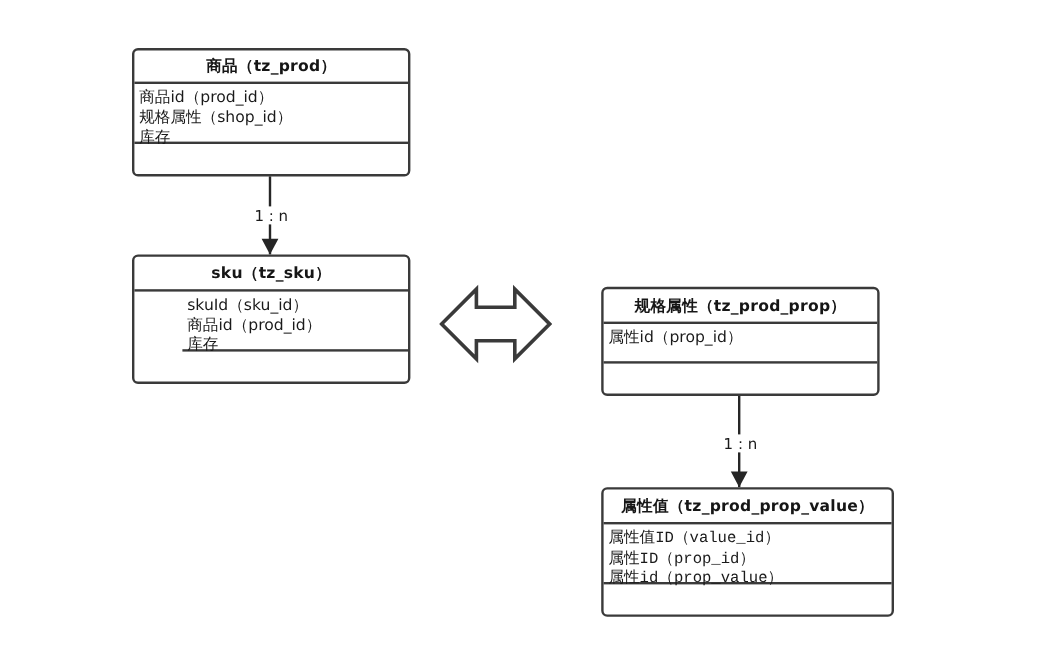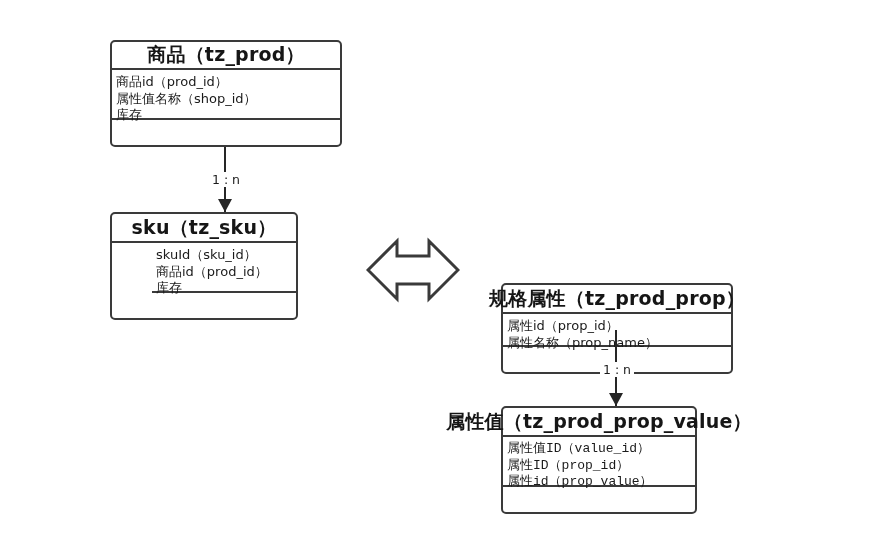--- a/index.html
+++ b/index.html
@@ -29,21 +29,21 @@
     box-sizing: border-box;
     background: #ffffff;
     border: 2px solid #3a3a3a;
     border-radius: 5px;
     display: flex;
     flex-direction: column;
   }
   .entity-title {
     text-align: center;
     font-weight: bold;
-    font-size: 19px;
+    font-size: 13px;
     letter-spacing: 0.2px;
     color: #161616;
     display: flex;
     align-items: center;
     justify-content: center;
     box-sizing: border-box;
     border-bottom: 2px solid #3a3a3a;
     white-space: nowrap;
   }
   .entity-fields {
@@ -63,29 +63,29 @@
   .entity-footer {
     flex: 1 1 auto;
     min-height: 10px;
   }
 
   
   #ent-prod       { left: 110px; top: 40px;  width: 232px; height: 107px; }
   #ent-prod .entity-title  { height: 28px; }
   #ent-prod .entity-fields { height: 50px; }
 
-  #ent-sku        { left: 110px; top: 212px; width: 188px; height: 108px; }
+  #ent-sku        { left: 110px; top: 212px; width: 232px; height: 108px; }
   #ent-sku .entity-title   { height: 29px; }
   #ent-sku .entity-fields  { height: 50px; margin-left: 40px; }
 
-  #ent-prop       { left: 501px; top: 239px; width: 232px; height: 91px; margin-top: 44px; }
+  #ent-prop       { left: 501px; top: 239px; width: 232px; height: 91px; }
   #ent-prop .entity-title  { height: 29px; }
   #ent-prop .entity-fields { height: 33px; }
 
-  #ent-prop-value { left: 501px; top: 406px; width: 196px; height: 108px; }
+  #ent-prop-value { left: 501px; top: 406px; width: 244px; height: 108px; }
   #ent-prop-value .entity-title  { height: 29px; }
   #ent-prop-value .entity-fields { height: 50px; font-family: Liberation Mono, monospace; }
 
   
   .connector {
     position: absolute;
   }
   .conn-line {
     position: absolute;
     width: 2px;
@@ -130,21 +130,21 @@
 </style>
 </head>
 <body>
 
 <div id="canvas">
 
   <div class="entity" id="ent-prod">
     <div class="entity-title">商品（tz_prod）</div>
     <div class="entity-fields">
       <div class="field">商品id（prod_id）</div>
-      <div class="field">属性值名称（shop_id）</div>
+      <div class="field">规格属性（shop_id）</div>
       <div class="field">库存</div>
     </div>
     <div class="entity-footer"></div>
   </div>
 
   <div class="connector" id="conn-prod-sku">
     <div class="conn-line"></div>
     <div class="conn-head"></div>
     <div class="conn-label">1 : n</div>
   </div>
@@ -162,21 +162,20 @@
   <div id="double-arrow">
     <svg width="94" height="68" viewBox="0 0 94 68" xmlns="http://www.w3.org/2000/svg">
       <polygon points="2,34 31,5 31,20 63,20 63,5 92,34 63,63 63,48 31,48 31,63" fill="#ffffff" stroke="#3a3a3a" stroke-width="3" stroke-linejoin="miter"></polygon>
     </svg>
   </div>
 
   <div class="entity" id="ent-prop">
     <div class="entity-title">规格属性（tz_prod_prop）</div>
     <div class="entity-fields">
       <div class="field">属性id（prop_id）</div>
-      <div class="field">属性名称（prop_name）</div>
     </div>
     <div class="entity-footer"></div>
   </div>
 
   <div class="connector" id="conn-prop-value">
     <div class="conn-line"></div>
     <div class="conn-head"></div>
     <div class="conn-label">1 : n</div>
   </div>
 

